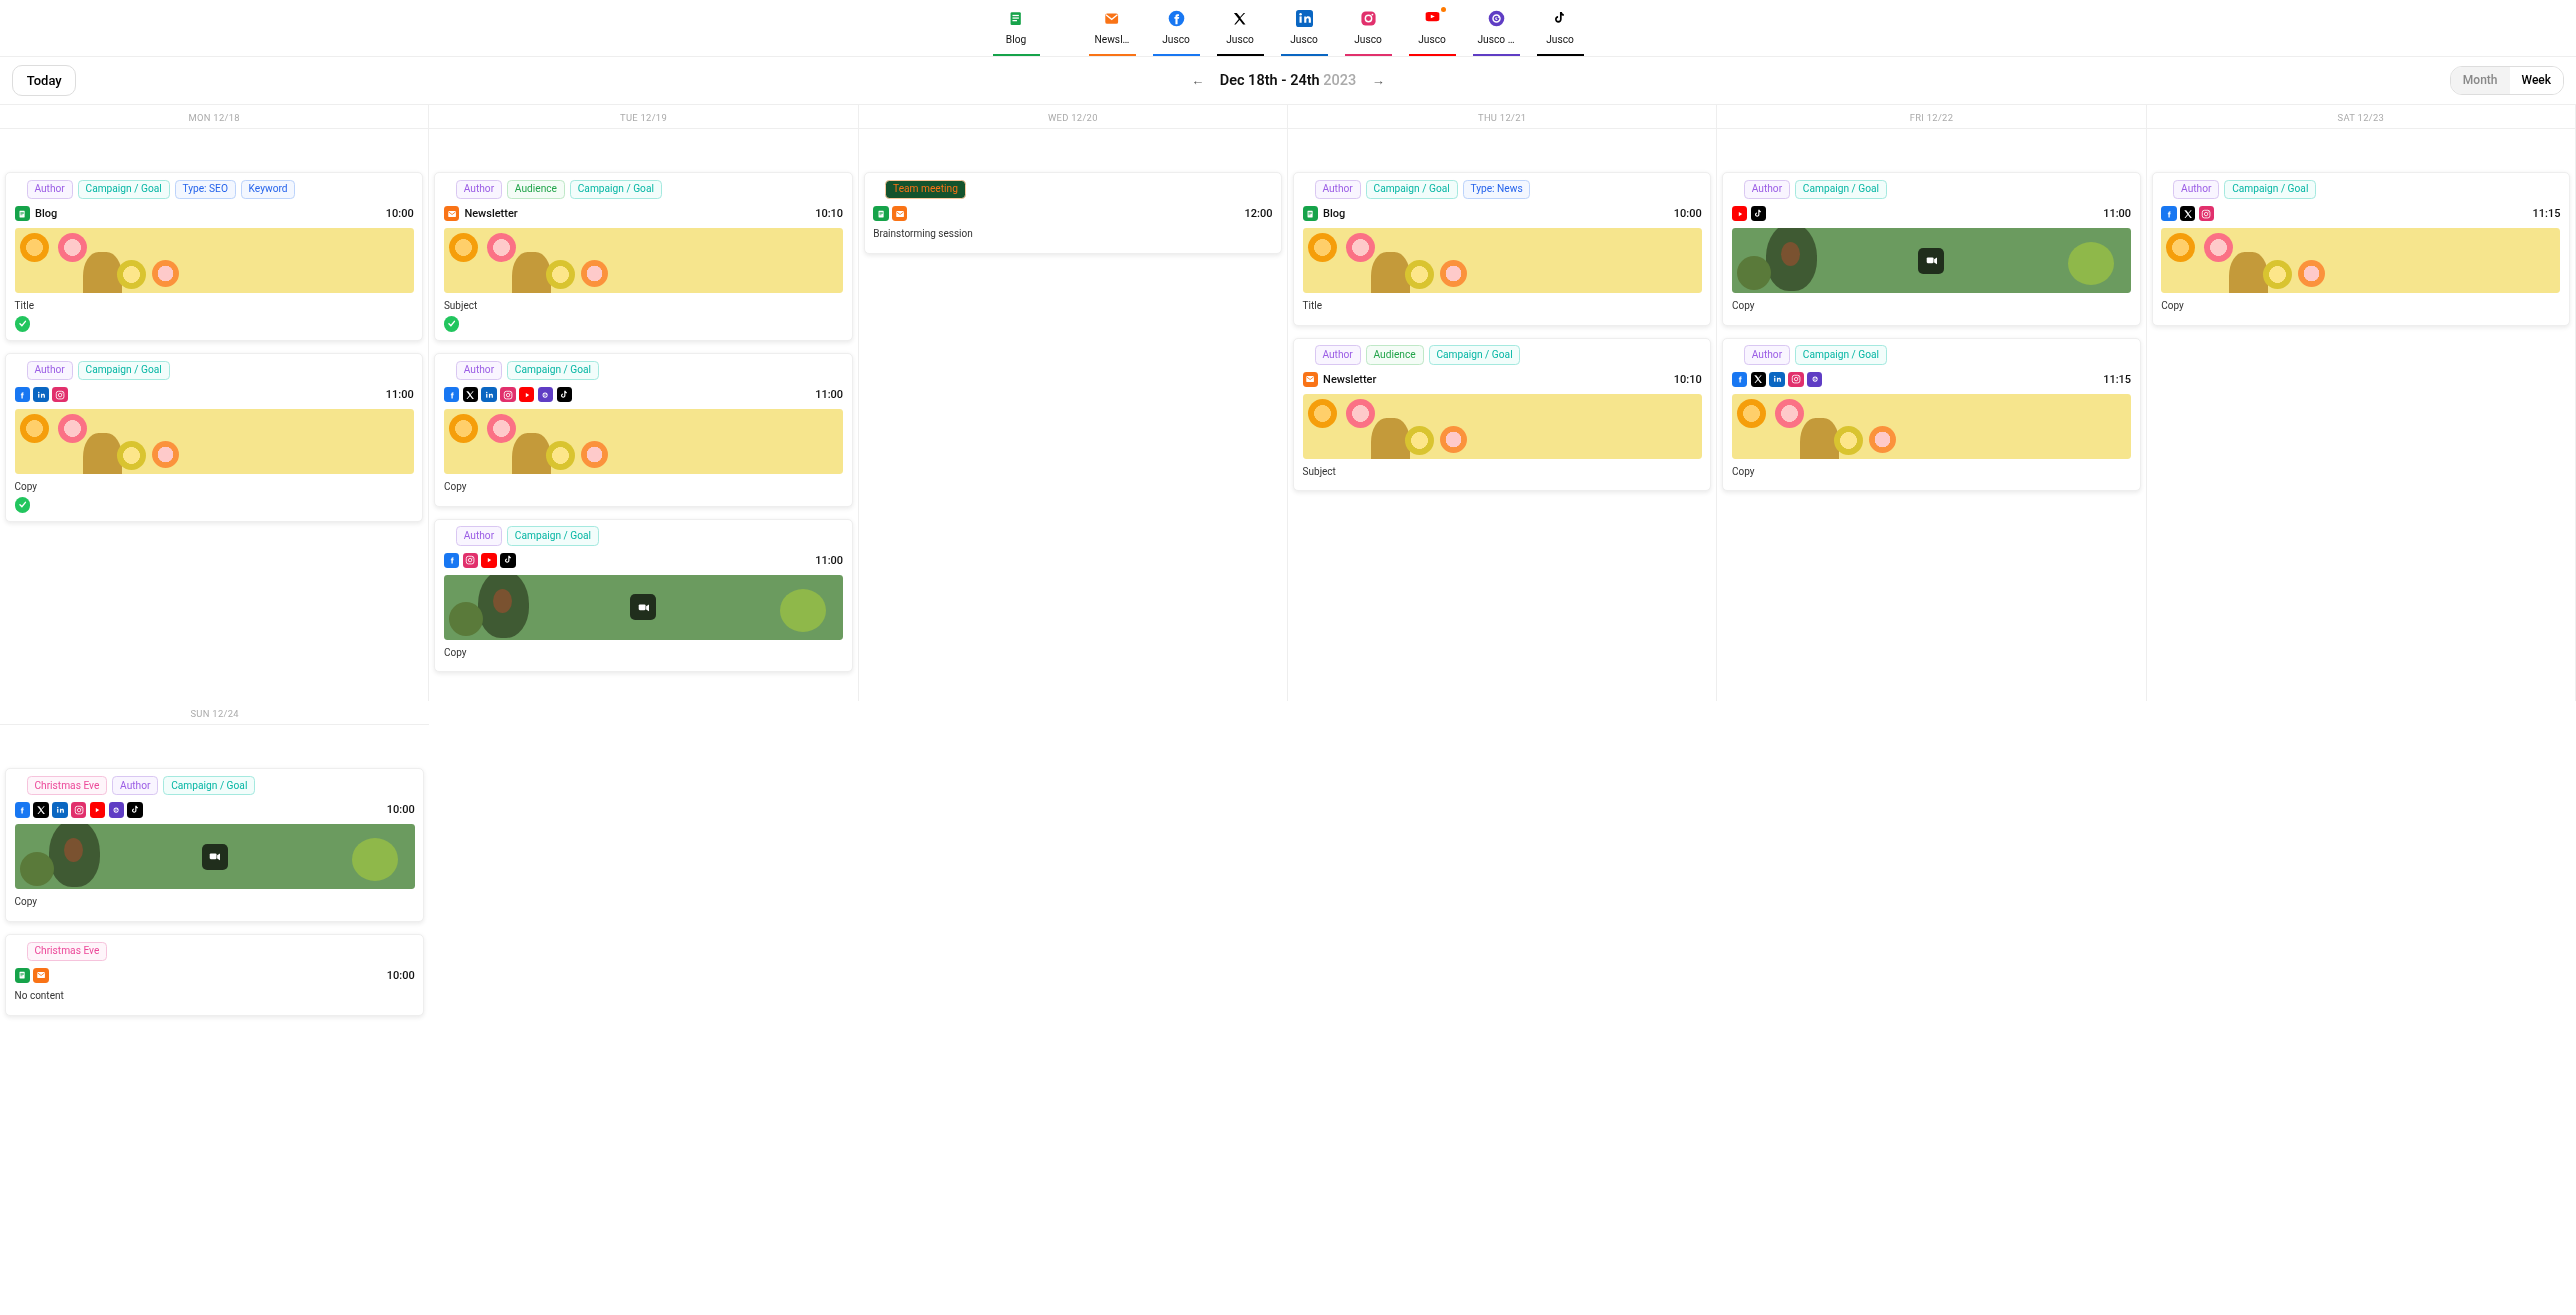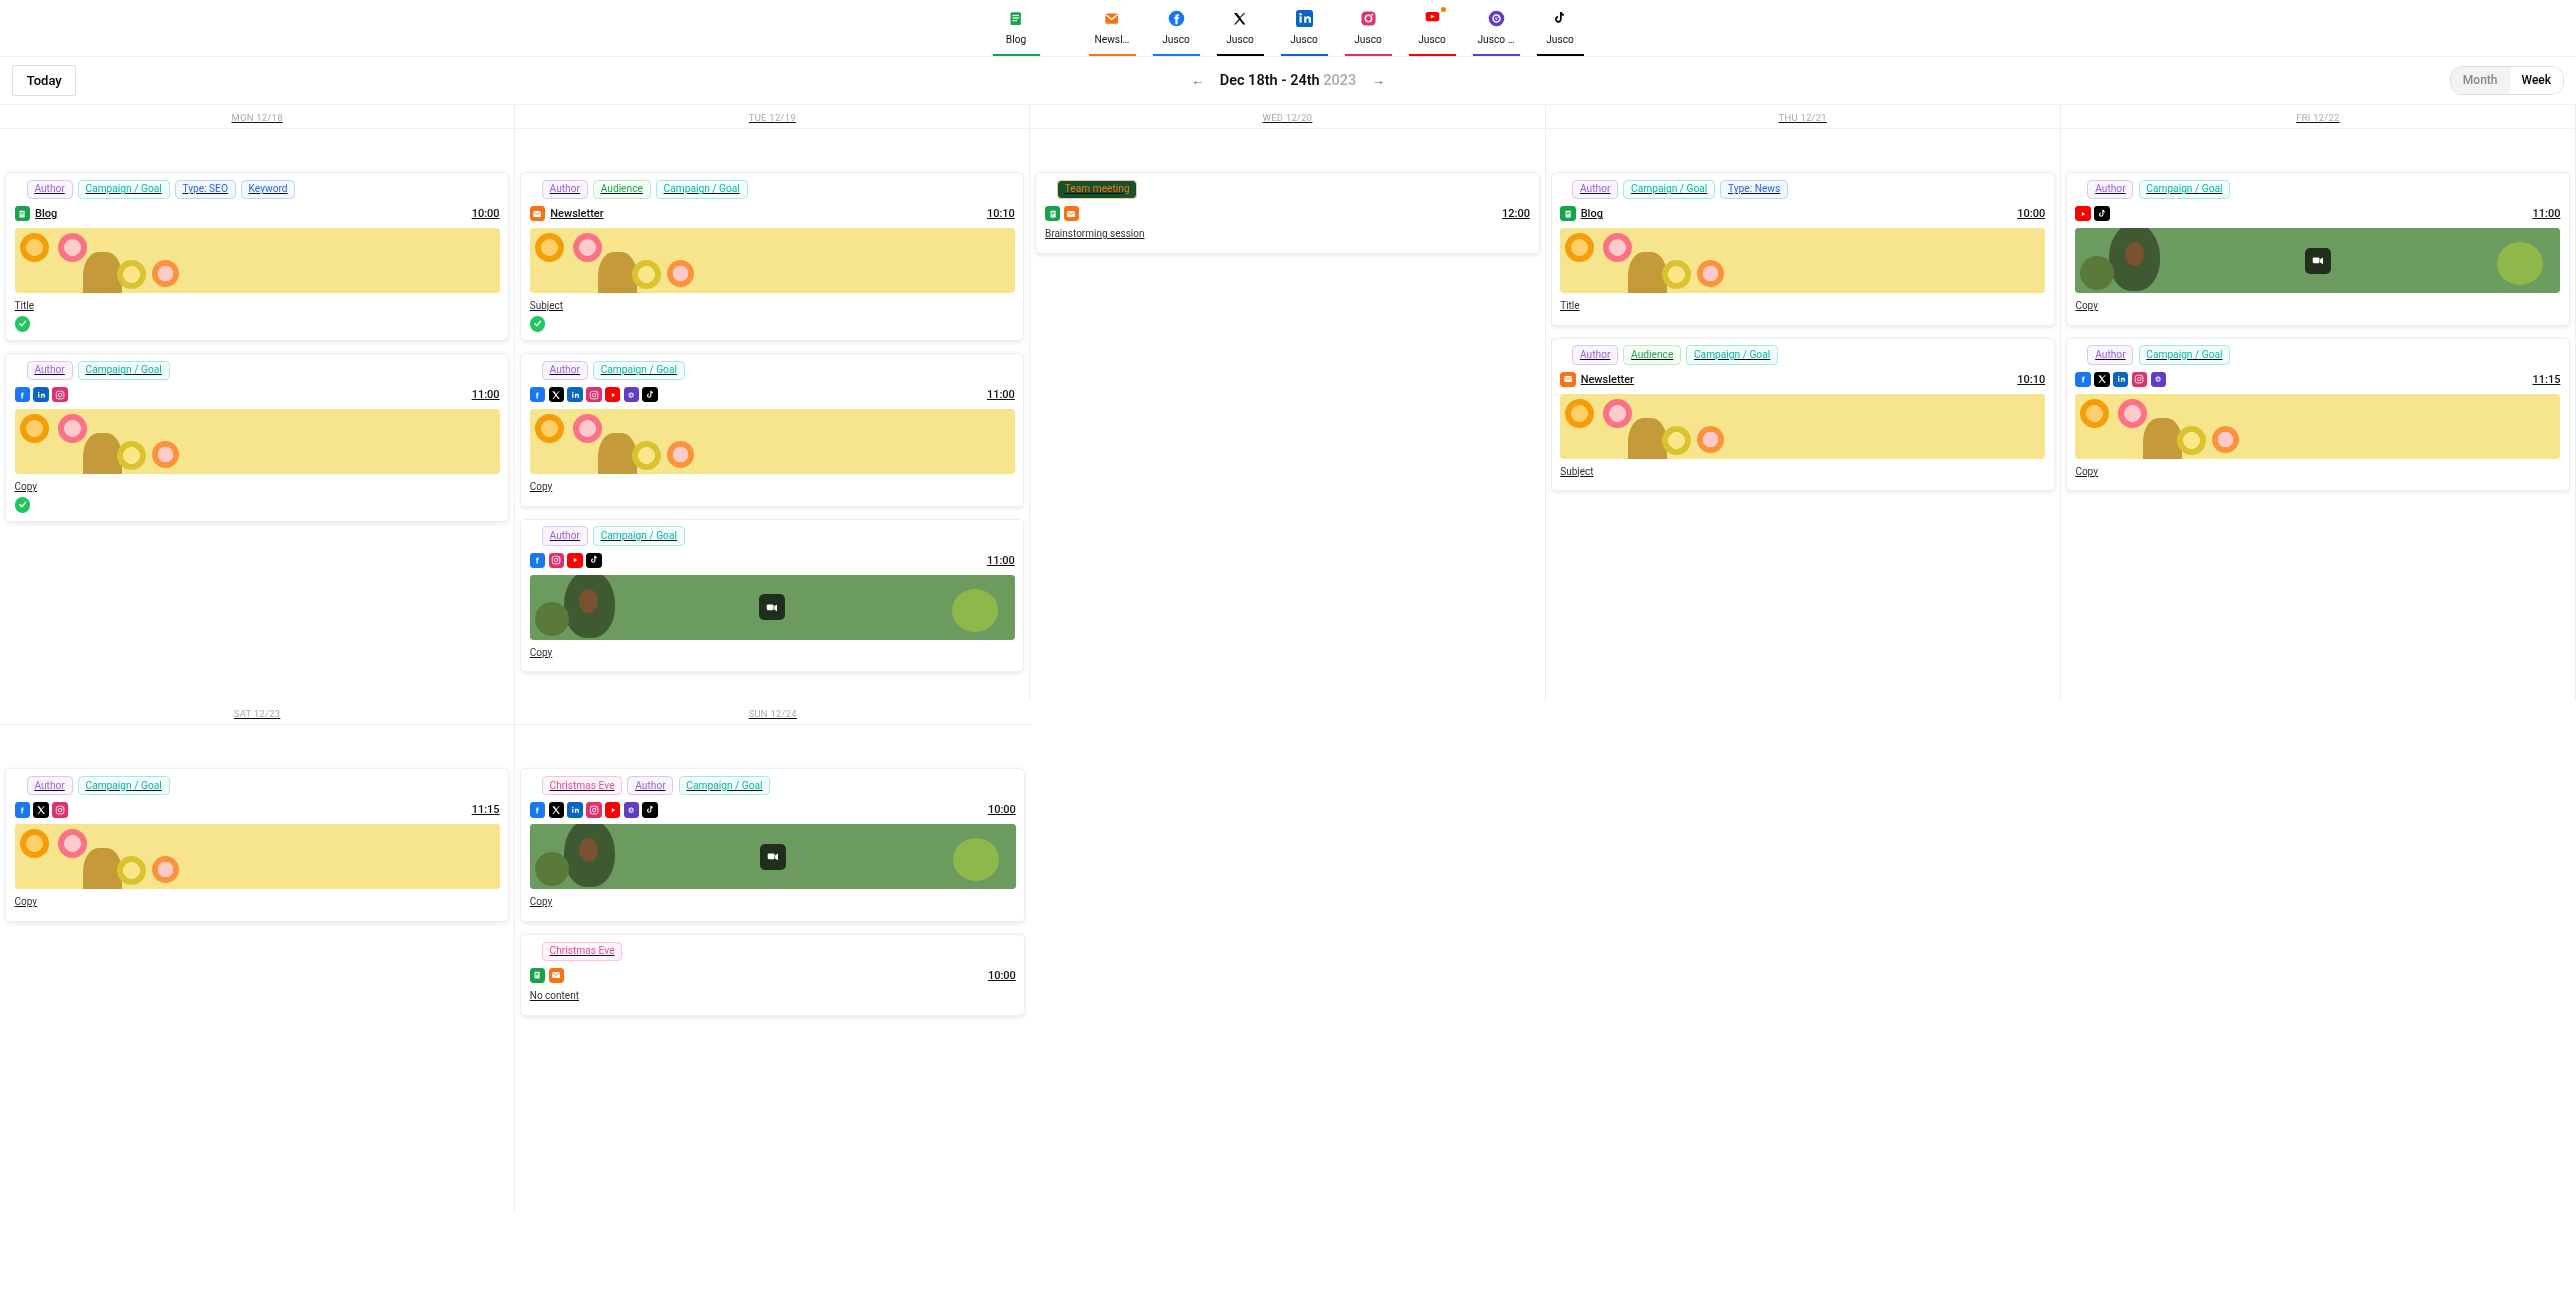--- a/index.html
+++ b/index.html
@@ -7,30 +7,30 @@
   .page { width: 100%; }
 
   
   .channel-tabs { display: flex; justify-content: center; gap: 17px; padding: 8.5px 0 0; }
   .channel-tab { display: flex; flex-direction: column; align-items: center; gap: 5.1px; width: 47px; cursor: pointer; position: relative; padding-bottom: 8.5px; border-bottom: 2.6px solid; }
   .channel-tab .icon-wrap { width: 20.5px; height: 20.5px; display: flex; align-items: center; justify-content: center; position: relative; }
   .channel-tab .label { font-size: 10.2px; color: #111; white-space: nowrap; overflow: hidden; text-overflow: ellipsis; width: 100%; text-align: center; }
   .channel-tab .dot { position: absolute; top: -1.7px; right: -3.4px; width: 5.1px; height: 5.1px; border-radius: 50%; background: #ff7a00; }
 
   .toolbar { border-top: 0.9px solid #eee; display: flex; align-items: center; padding: 8.5px 12px; position: relative; }
-  .today-btn { padding: 6.8px 13.7px; border: 0.9px solid #ddd; background: #fff; border-radius: 2px; font-size: 13px; font-weight: 500; cursor: pointer; }
+  .today-btn { padding: 6.8px 13.7px; border: 0.9px solid #ddd; background: #fff; border-radius: 10px; font-size: 13px; font-weight: 500; cursor: pointer; }
   .date-nav { position: absolute; left: 50%; transform: translateX(-50%); display: flex; align-items: center; gap: 15.4px; font-size: 14.5px; }
   .date-nav .range { font-weight: 600; }
   .date-nav .year { color: #aaa; font-weight: 500; }
   .arrow { cursor: pointer; color: #555; font-size: 13px; }
   .view-toggle { margin-left: auto; display: flex; border: 0.9px solid #ddd; border-radius: 12px; overflow: hidden; }
   .view-toggle button { padding: 6.8px 12px; font-size: 12px; border: none; background: #fff; cursor: pointer; font-weight: 500; }
   .view-toggle button.inactive { background: #f3f3f3; color: #888; }
 
-  .cal { display: grid; grid-template-columns: repeat(5, 1fr); border-top: 0.9px solid #eee; text-decoration: underline; }
+  .cal { display: grid; grid-template-columns: repeat(6, 1fr); border-top: 0.9px solid #eee; }
   .col { border-right: 0.9px solid #eee; padding: 0 5.1px 17px; min-height: 512px; }
   .col:last-child { border-right: none; }
   .col-head { text-align: center; font-size: 9.4px; color: #aaa; letter-spacing: 0.3px; padding: 6.8px 0 5.1px; border-bottom: 0.9px solid #eee; margin: 0 -5.1px 43px; }
 
   .card { background: #fff; border: 0.9px solid #eee; border-radius: 5.1px; margin-bottom: 12px; box-shadow: 0 1.7px 4.3px rgba(0,0,0,0.08); padding: 6.8px 8.5px 8.5px; }
   .chips { display: flex; flex-wrap: wrap; gap: 5.1px; margin-bottom: 6.8px; padding-left: 12px; }
   .chip { font-size: 10.2px; padding: 2.6px 6.8px; border-radius: 4.3px; border: 0.9px solid; line-height: 1.2; font-weight: 400; }
   .chip-author   { color: #9b5de5; border-color: #d9c7f2; background: #f9f5ff; }
   .chip-campaign { color: #06b6a4; border-color: #a4e9df; background: #f2fdfb; }
   .chip-type     { color: #2563eb; border-color: #bcd3fb; background: #f3f7ff; }

